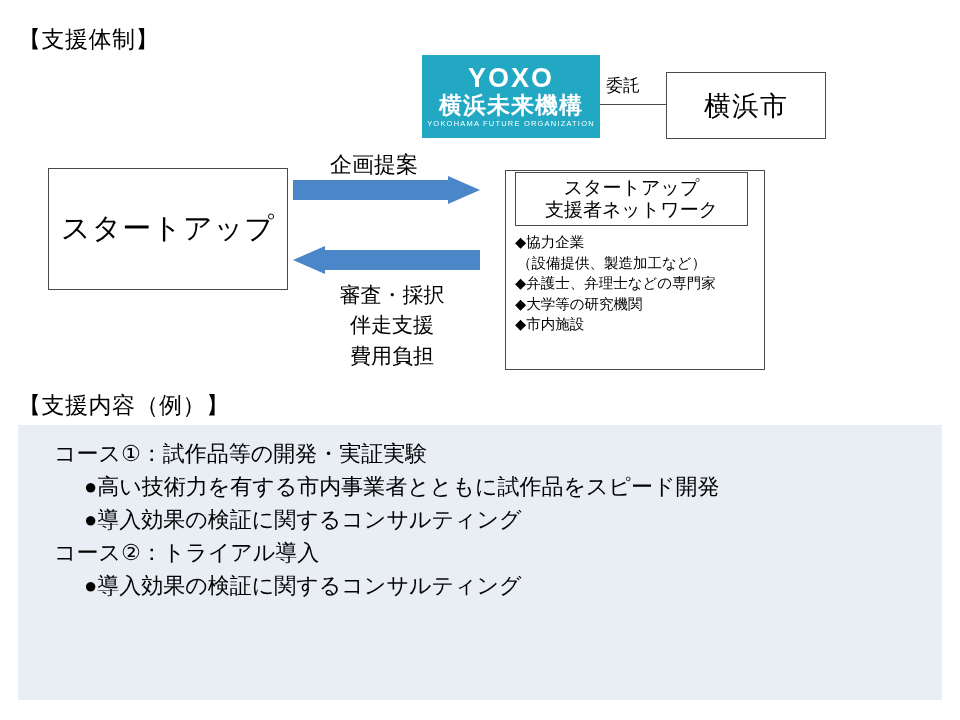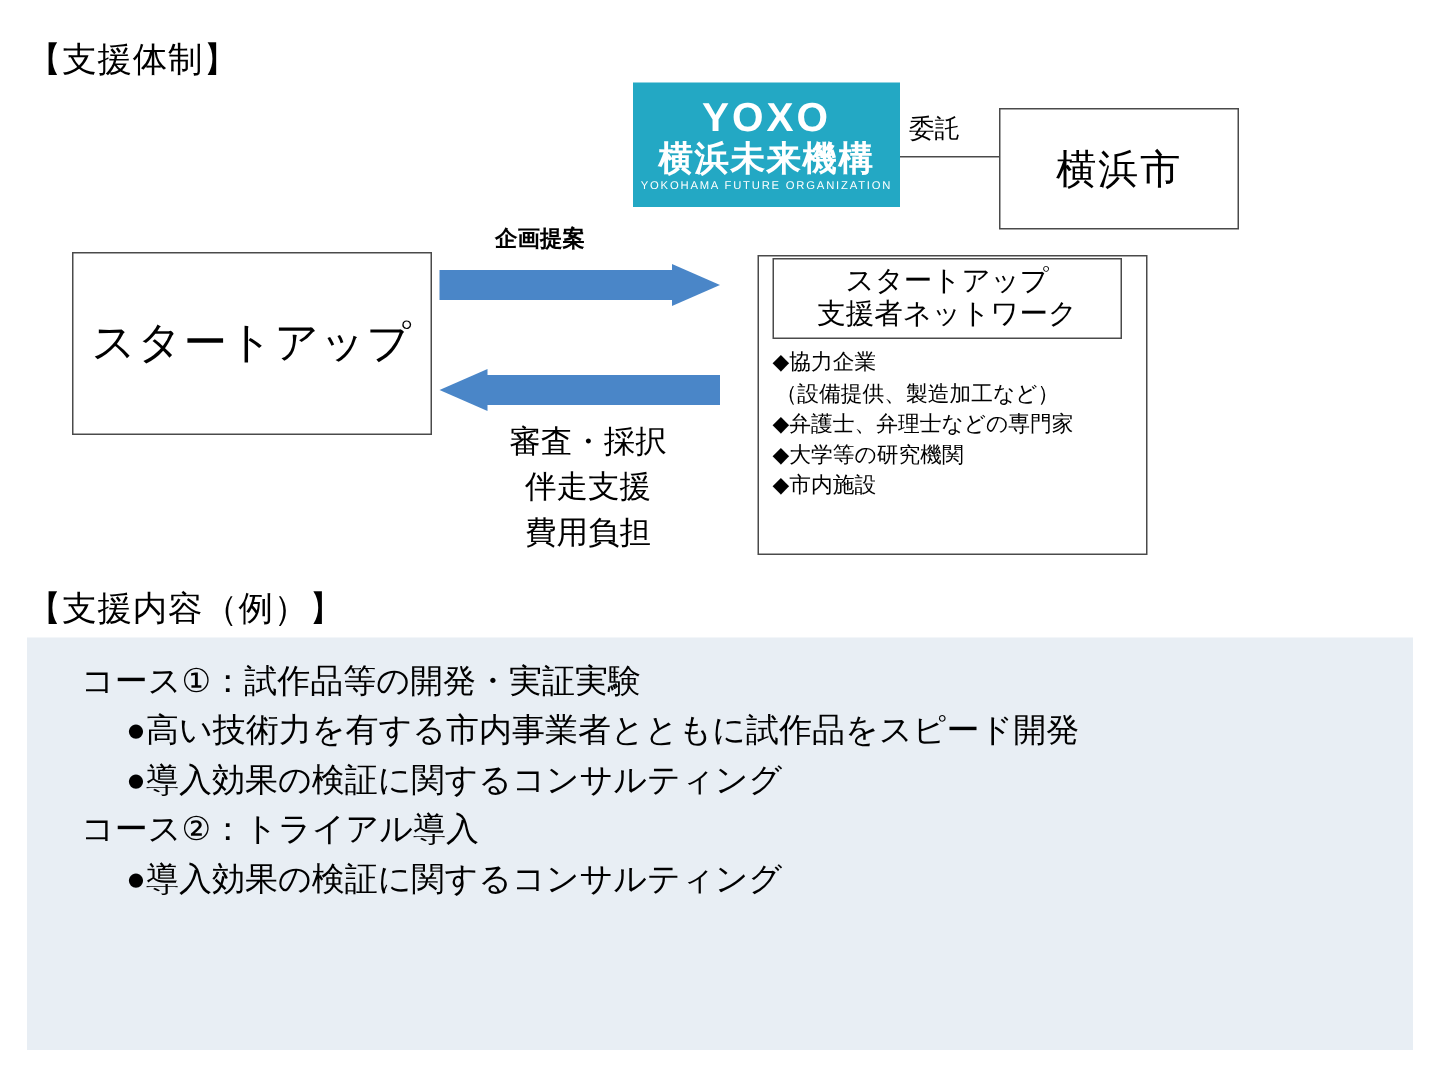--- a/index.html
+++ b/index.html
@@ -73,21 +73,21 @@
     letter-spacing: 1.2px;
     line-height: 1;
     margin-top: 2px;
   }
 
   
   #city-box {
     left: 666px;
     top: 72px;
     width: 160px;
-    height: 81px;
+    height: 67px;
     display: flex;
     align-items: center;
     justify-content: center;
   }
   #city-box .label {
     font-size: 27px;
     letter-spacing: 1px;
   }
 
   
@@ -200,23 +200,22 @@
     width: 0; height: 0;
     border-top: 14px solid transparent;
     border-bottom: 14px solid transparent;
     border-right: 32px solid #4a86c8;
   }
 
   #arrow-top-label {
     position: absolute;
     left: 330px;
     top: 150px;
-    font-size: 15px;
-    white-space: nowrap;
-    font-weight: bold;
+    font-size: 22px;
+    white-space: nowrap;
   }
   #arrow-bottom-labels {
     position: absolute;
     left: 322px;
     top: 280px;
     font-size: 21px;
     line-height: 1.45;
     text-align: center;
     width: 140px;
   }

